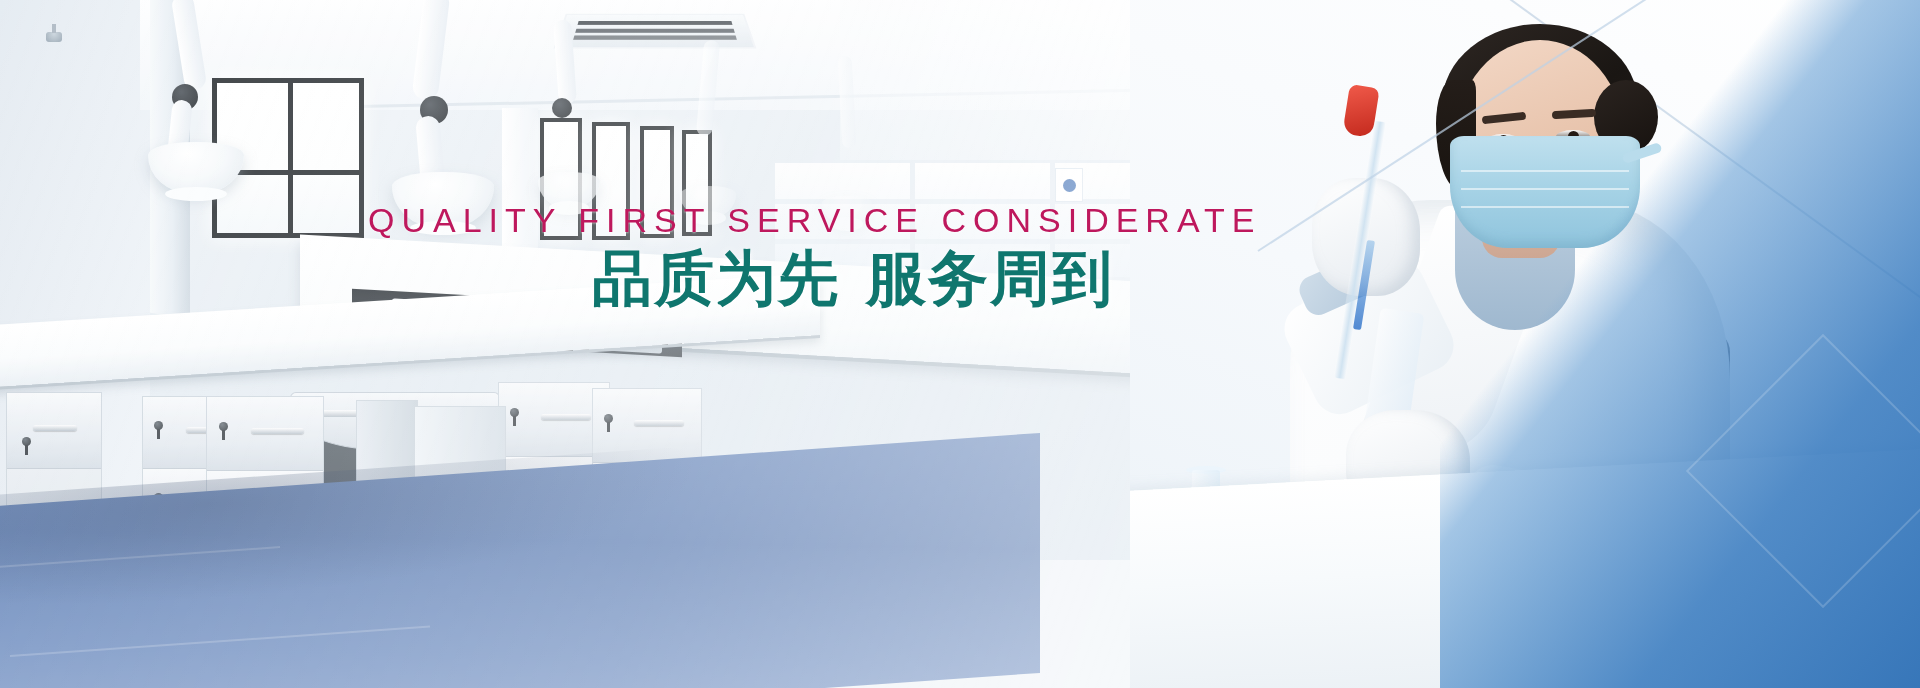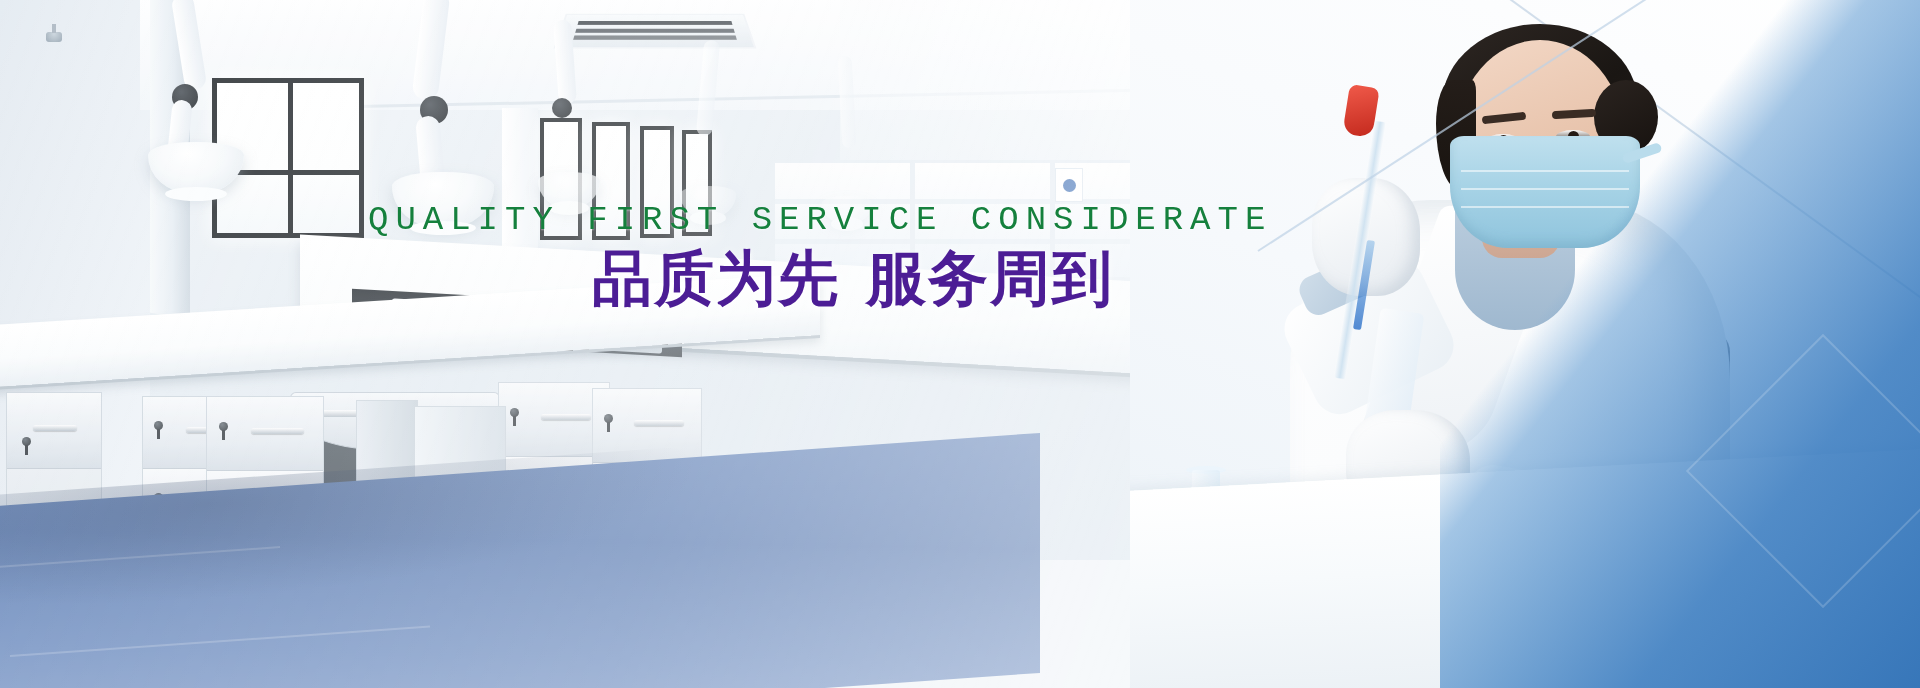--- a/index.html
+++ b/index.html
@@ -420,29 +420,29 @@
     background:linear-gradient(110deg,rgba(255,255,255,.10) 0%,rgba(255,255,255,.30) 55%,rgba(255,255,255,.55) 100%);
     pointer-events:none;
   }
 
   
   .copy{ position:absolute; left:0; top:0; width:1920px; height:688px; pointer-events:none; }
   .copy > *{ pointer-events:auto; }
 
   .eyebrow{
     position:absolute; left:368px; top:203px;
-    font-family:Liberation Mono, monospace;
+    font-family:Liberation Sans, sans-serif;
     font-size:34px; letter-spacing:7px; line-height:1;
-    color:#15803d; white-space:nowrap;
+    color:#be185d; white-space:nowrap;
     text-shadow:0 1px 2px rgba(255,255,255,.5);
   }
   .headline{
     position:absolute; left:592px; top:247px;
     font-size:60px; font-weight:bold; line-height:1.05;
-    color:#4c1d95; white-space:nowrap;
+    color:#0f766e; white-space:nowrap;
     letter-spacing:2px;
     text-shadow:0 2px 6px rgba(255,255,255,.85);
   }
   .headline .gap{ display:inline-block; width:26px; }
   .subbar{
     position:absolute; left:394px; top:317px;
     width:600px; height:60px;
     background:#0b8a3c;
     display:flex; align-items:center; justify-content:center;
   }

